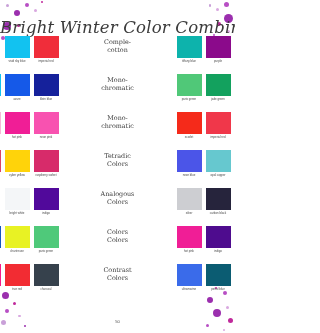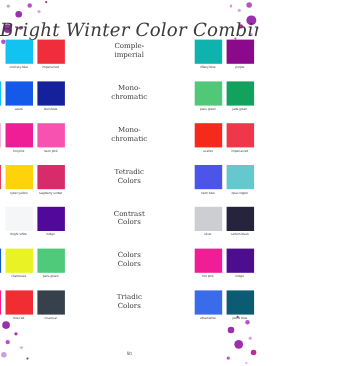--- a/index.html
+++ b/index.html
@@ -128,21 +128,21 @@
             <span class="sw" style="background: rgb(18, 194, 240);"></span>
             <span class="lab">vivid sky blue</span>
           </div>
           <div class="cell">
             <span class="sw" style="background: rgb(240, 45, 58);"></span>
             <span class="lab">imperial red</span>
           </div>
         </div>
         <div class="scheme">
           <div>Comple-</div>
-          <div>imperial</div>
+          <div>cotton</div>
         </div>
         <div class="side r">
           <div class="cell">
             <span class="sw" style="background: rgb(13, 179, 172);"></span>
             <span class="lab">tiffany blue</span>
           </div>
           <div class="cell">
             <span class="sw" style="background: rgb(139, 10, 139);"></span>
             <span class="lab">purple</span>
           </div>
@@ -255,21 +255,21 @@
           <div class="cell">
             <span class="sw" style="background: rgb(244, 246, 248);"></span>
             <span class="lab">bright white</span>
           </div>
           <div class="cell">
             <span class="sw" style="background: rgb(81, 9, 155);"></span>
             <span class="lab">indigo</span>
           </div>
         </div>
         <div class="scheme">
-          <div>Contrast</div>
+          <div>Analogous</div>
           <div>Colors</div>
         </div>
         <div class="side r">
           <div class="cell">
             <span class="sw" style="background: rgb(205, 206, 210);"></span>
             <span class="lab">silver</span>
           </div>
           <div class="cell">
             <span class="sw" style="background: rgb(38, 36, 60);"></span>
             <span class="lab">carbon black</span>
@@ -323,21 +323,21 @@
           <div class="cell">
             <span class="sw" style="background: rgb(242, 44, 51);"></span>
             <span class="lab">true red</span>
           </div>
           <div class="cell">
             <span class="sw" style="background: rgb(54, 65, 76);"></span>
             <span class="lab">charcoal</span>
           </div>
         </div>
         <div class="scheme">
-          <div>Triadic</div>
+          <div>Contrast</div>
           <div>Colors</div>
         </div>
         <div class="side r">
           <div class="cell">
             <span class="sw" style="background: rgb(58, 107, 234);"></span>
             <span class="lab">ultramarine</span>
           </div>
           <div class="cell">
             <span class="sw" style="background: rgb(11, 92, 114);"></span>
             <span class="lab">petrol blue</span>

